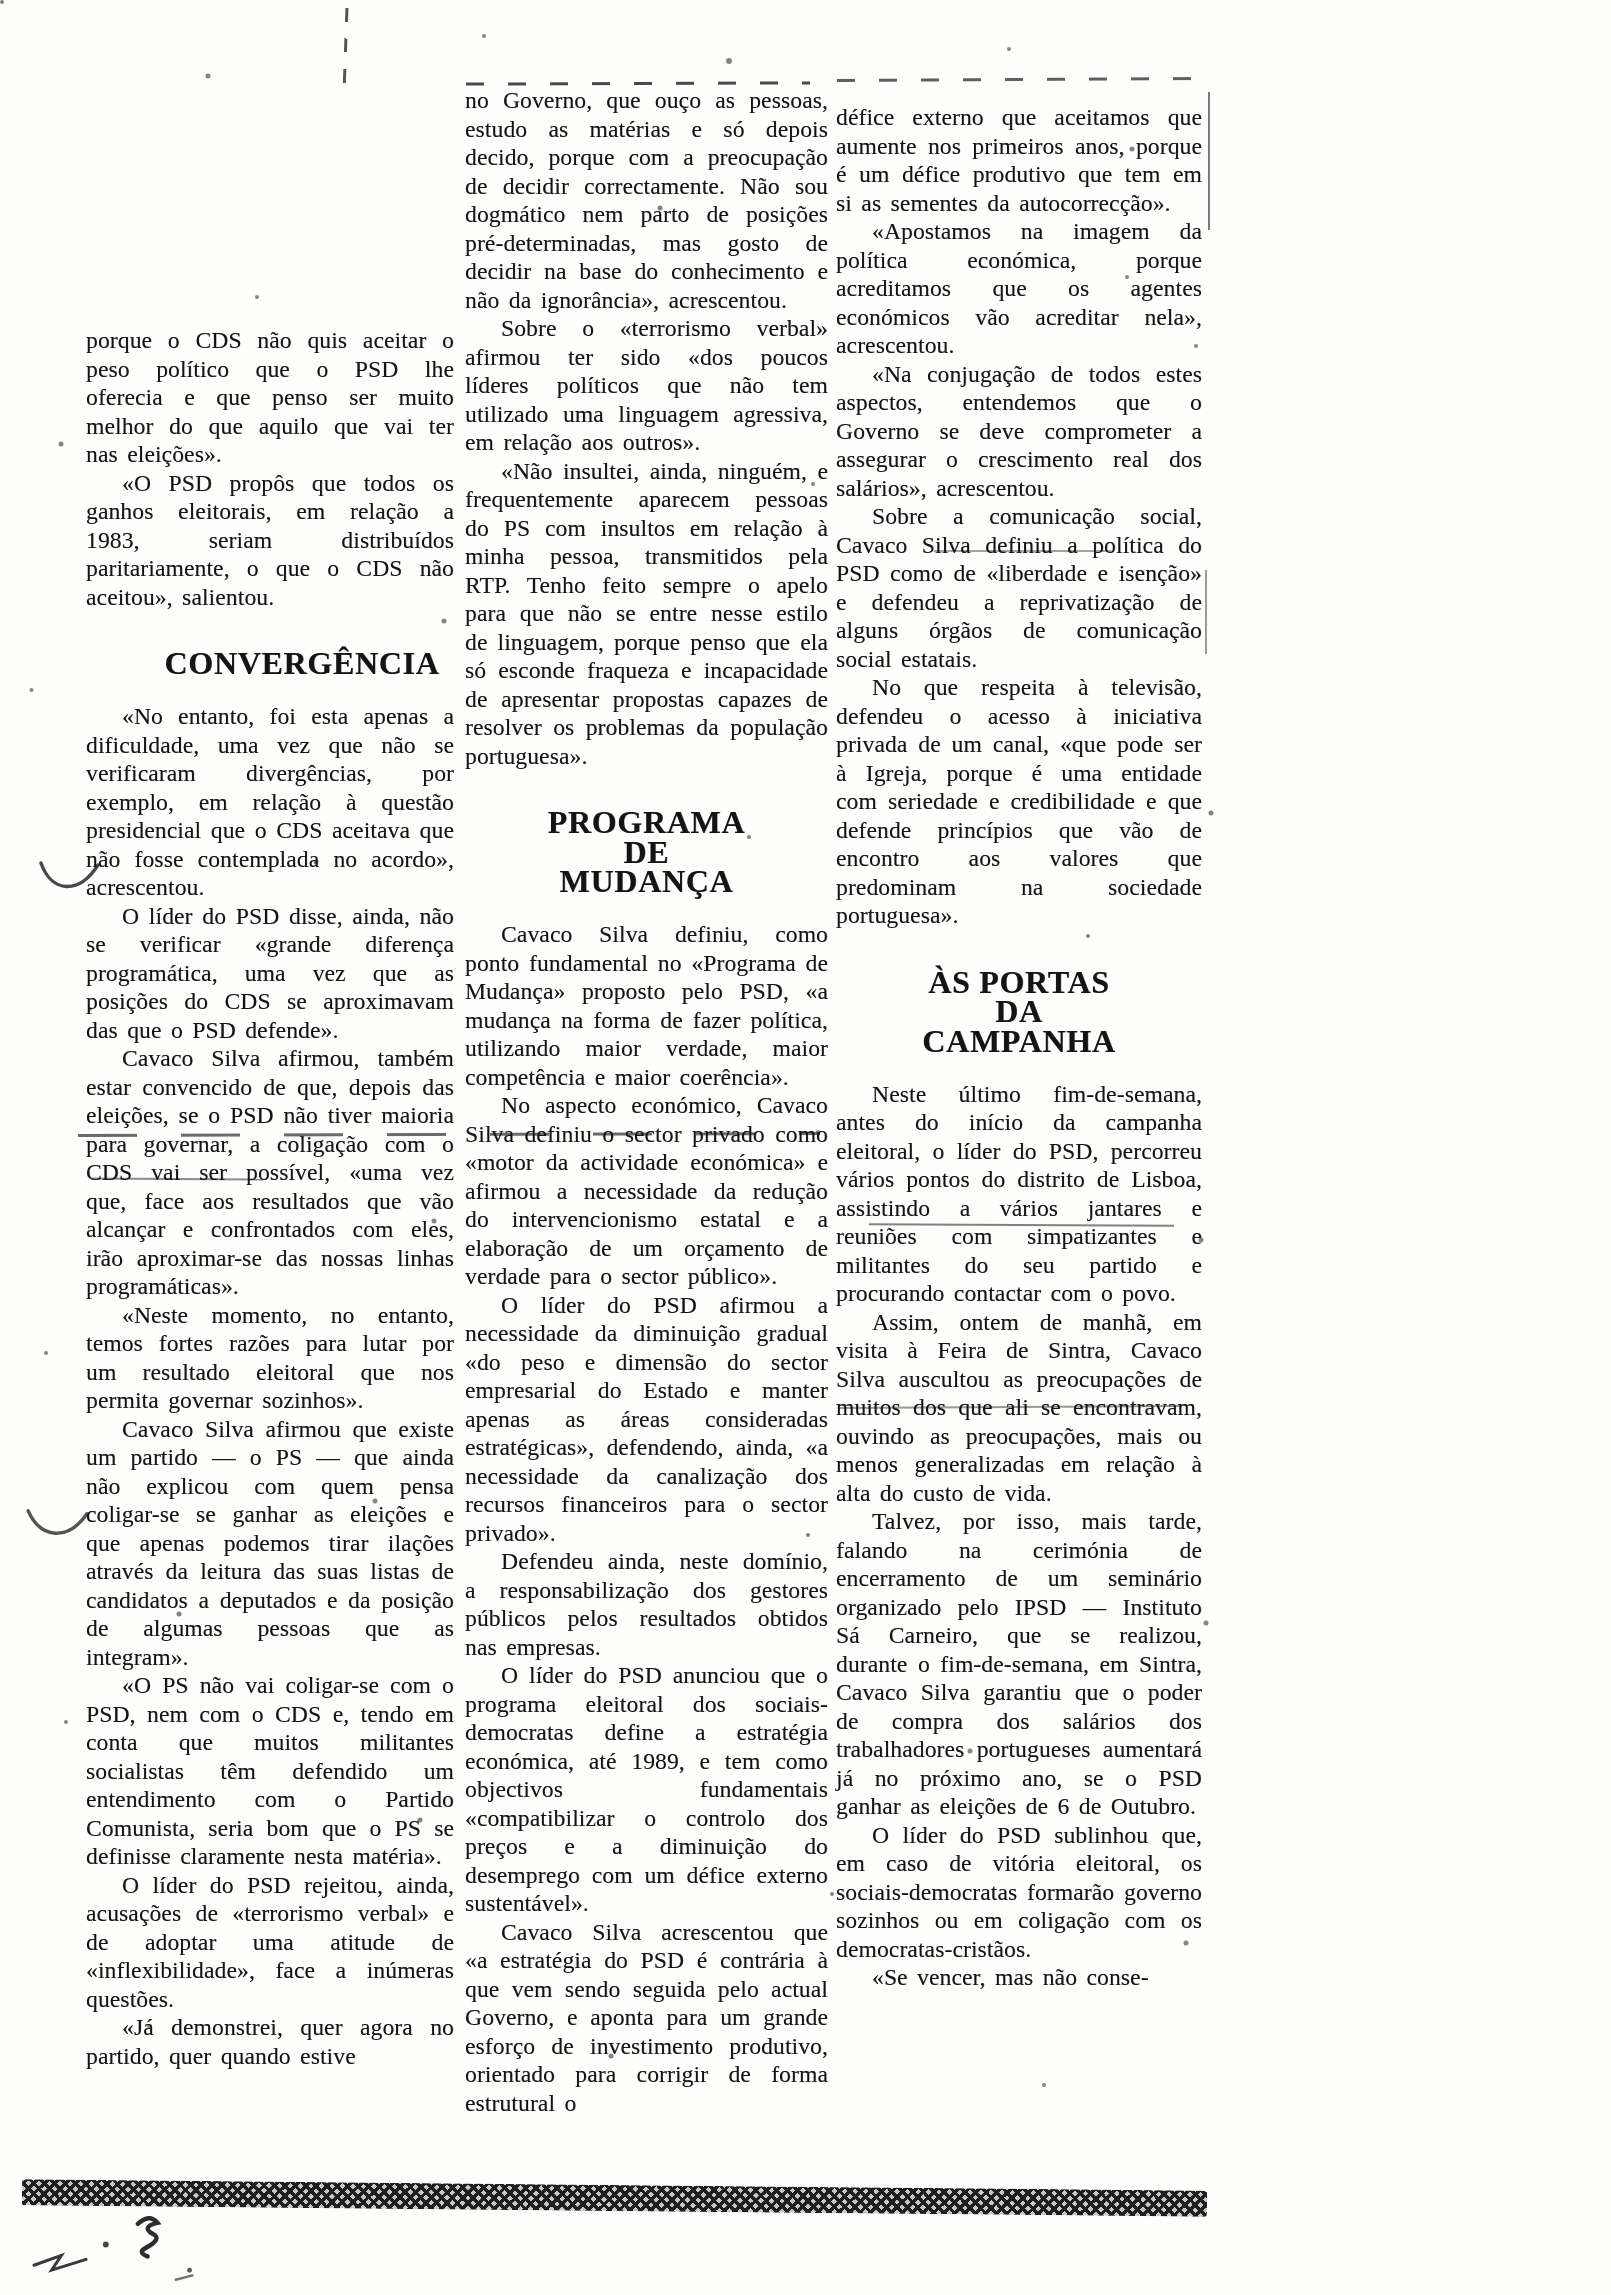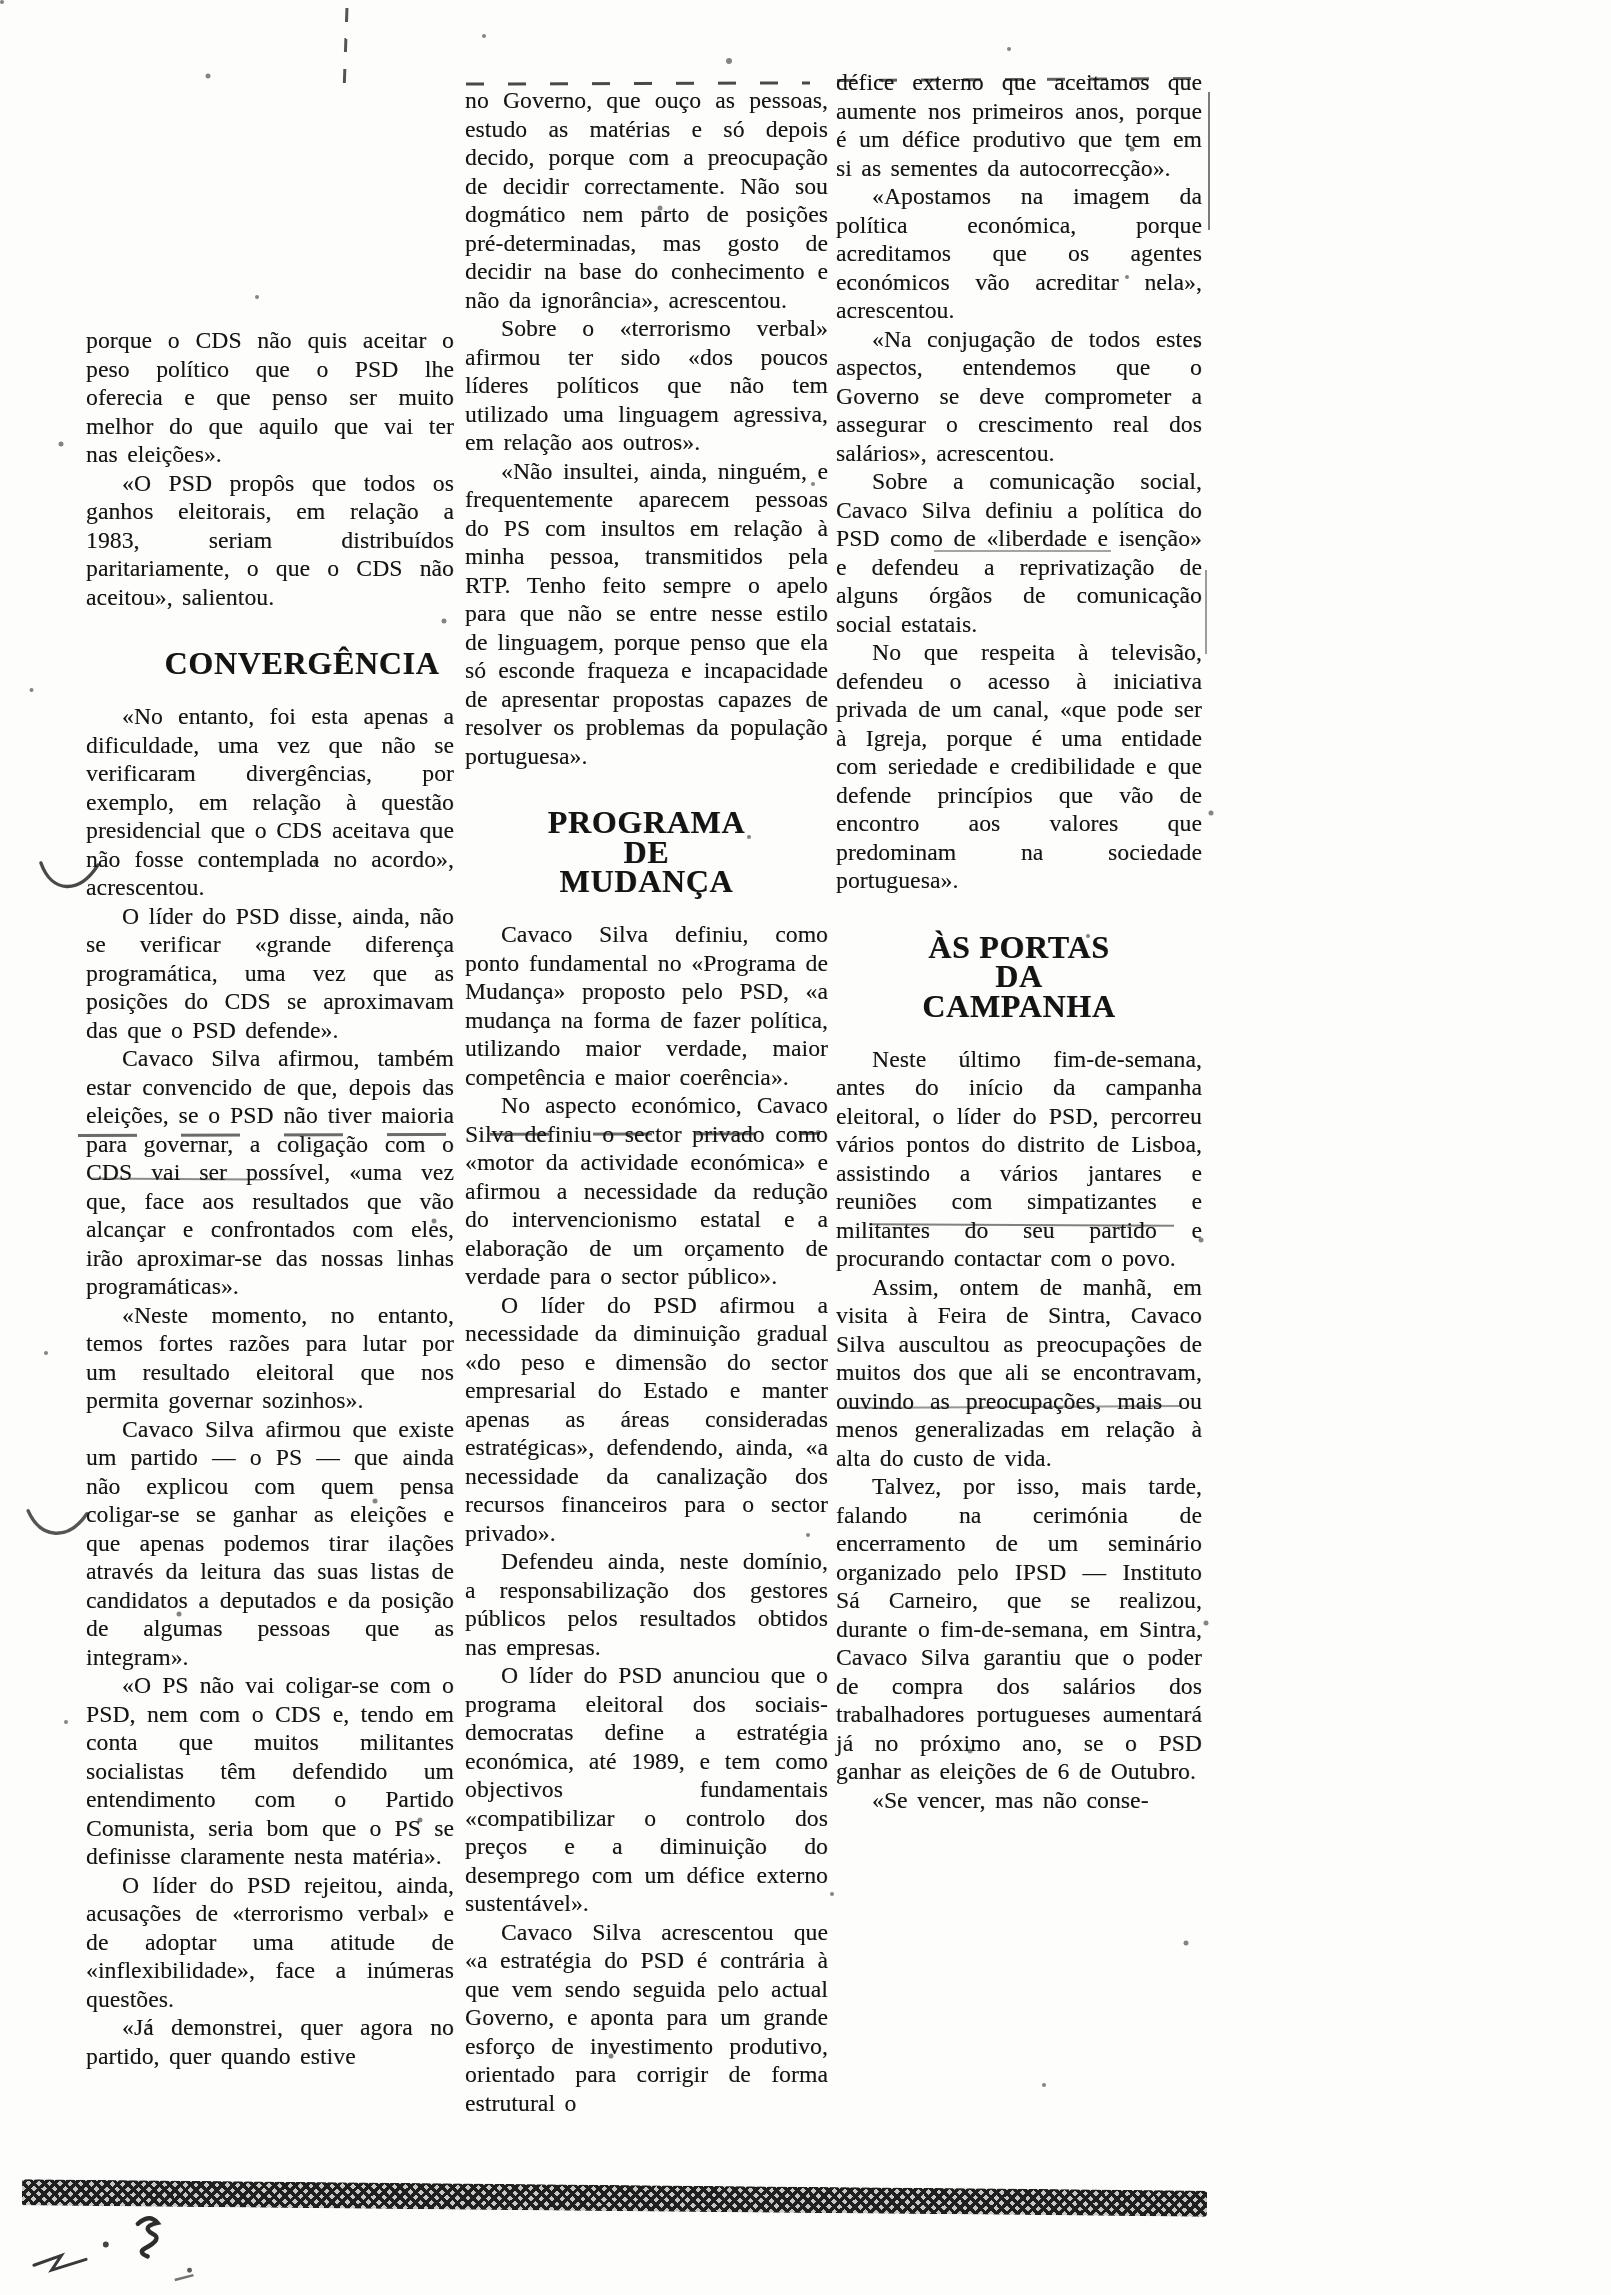--- a/index.html
+++ b/index.html
@@ -15,21 +15,21 @@
     text-shadow:0.3px 0.3px 0 rgba(10,10,10,0.38);
   }
   .col p.cont{text-indent:0;}
   .head{
     display:block;font-size:32px;font-weight:700;text-align:center;text-indent:0;
     margin:38px auto 23.6px auto;max-width:211px;line-height:29.5px;letter-spacing:0.7px;
     text-shadow:0.4px 0.4px 0 rgba(10,10,10,0.45);
   }
   #col1{left:86px;top:326px;width:368px;}
   #col2{left:465px;top:86px;width:363px;}
-  #col3{left:836px;top:68px;width:366px;}
+  #col3{left:836px;top:103px;width:366px;}
 
   
   .rule{position:absolute;height:2.9px;opacity:.8;
     background:repeating-linear-gradient(90deg,#1c1c1c 0 17.7px,transparent 17.7px 42px);}
   #rule-col2{left:466px;top:82px;width:344px;transform:rotate(-0.2deg);}
   #rule-col3{left:837px;top:78px;width:366px;transform:rotate(-0.3deg);opacity:.7;}
   #rule-mid{left:78px;top:1133px;width:742px;height:2.5px;opacity:.65;
     background:repeating-linear-gradient(90deg,#1c1c1c 0 59px,transparent 59px 103px);transform:rotate(-0.15deg);}
   .vdash{position:absolute;width:2.9px;opacity:.75;
     background:repeating-linear-gradient(180deg,#1c1c1c 0 13.8px,transparent 13.8px 30.5px);}
@@ -127,18 +127,19 @@
   <div class="col" id="col3">
     <p class="cont">défice externo que aceitamos que aumente nos primeiros anos, porque é um défice produtivo que tem em si as sementes da autocorrecção».</p>
     <p>«Apostamos na imagem da política económica, porque acreditamos que os agentes económicos vão acreditar nela», acrescentou.</p>
     <p>«Na conjugação de todos estes aspectos, entendemos que o Governo se deve comprometer a assegurar o crescimento real dos salários», acrescentou.</p>
     <p>Sobre a comunicação social, Cavaco Silva definiu a política do PSD como de «liberdade e isenção» e defendeu a reprivatização de alguns órgãos de comunicação social estatais.</p>
     <p>No que respeita à televisão, defendeu o acesso à iniciativa privada de um canal, «que pode ser à Igreja, porque é uma entidade com seriedade e credibilidade e que defende princípios que vão de encontro aos valores que predominam na sociedade portuguesa».</p>
     <h3 class="head">ÀS PORTAS DA CAMPANHA</h3>
     <p>Neste último fim-de-semana, antes do início da campanha eleitoral, o líder do PSD, percorreu vários pontos do distrito de Lisboa, assistindo a vários jantares e reuniões com simpatizantes e militantes do seu partido e procurando contactar com o povo.</p>
     <p>Assim, ontem de manhã, em visita à Feira de Sintra, Cavaco Silva auscultou as preocupações de muitos dos que ali se encontravam, ouvindo as preocupações, mais ou menos generalizadas em relação à alta do custo de vida.</p>
     <p>Talvez, por isso, mais tarde, falando na cerimónia de encerramento de um seminário organizado pelo IPSD — Instituto Sá Carneiro, que se realizou, durante o fim-de-semana, em Sintra, Cavaco Silva garantiu que o poder de compra dos salários dos trabalhadores portugueses aumentará já no próximo ano, se o PSD ganhar as eleições de 6 de Outubro.</p>
+    <p>O líder do PSD sublinhou que, em caso de vitória eleitoral, os sociais-democratas formarão governo sozinhos ou em coligação com os democratas-cristãos.</p>
     <p>«Se vencer, mas não conse-</p>
   </div>
 
   <div class="band"></div>
 </div>
 
 
 </body></html>

